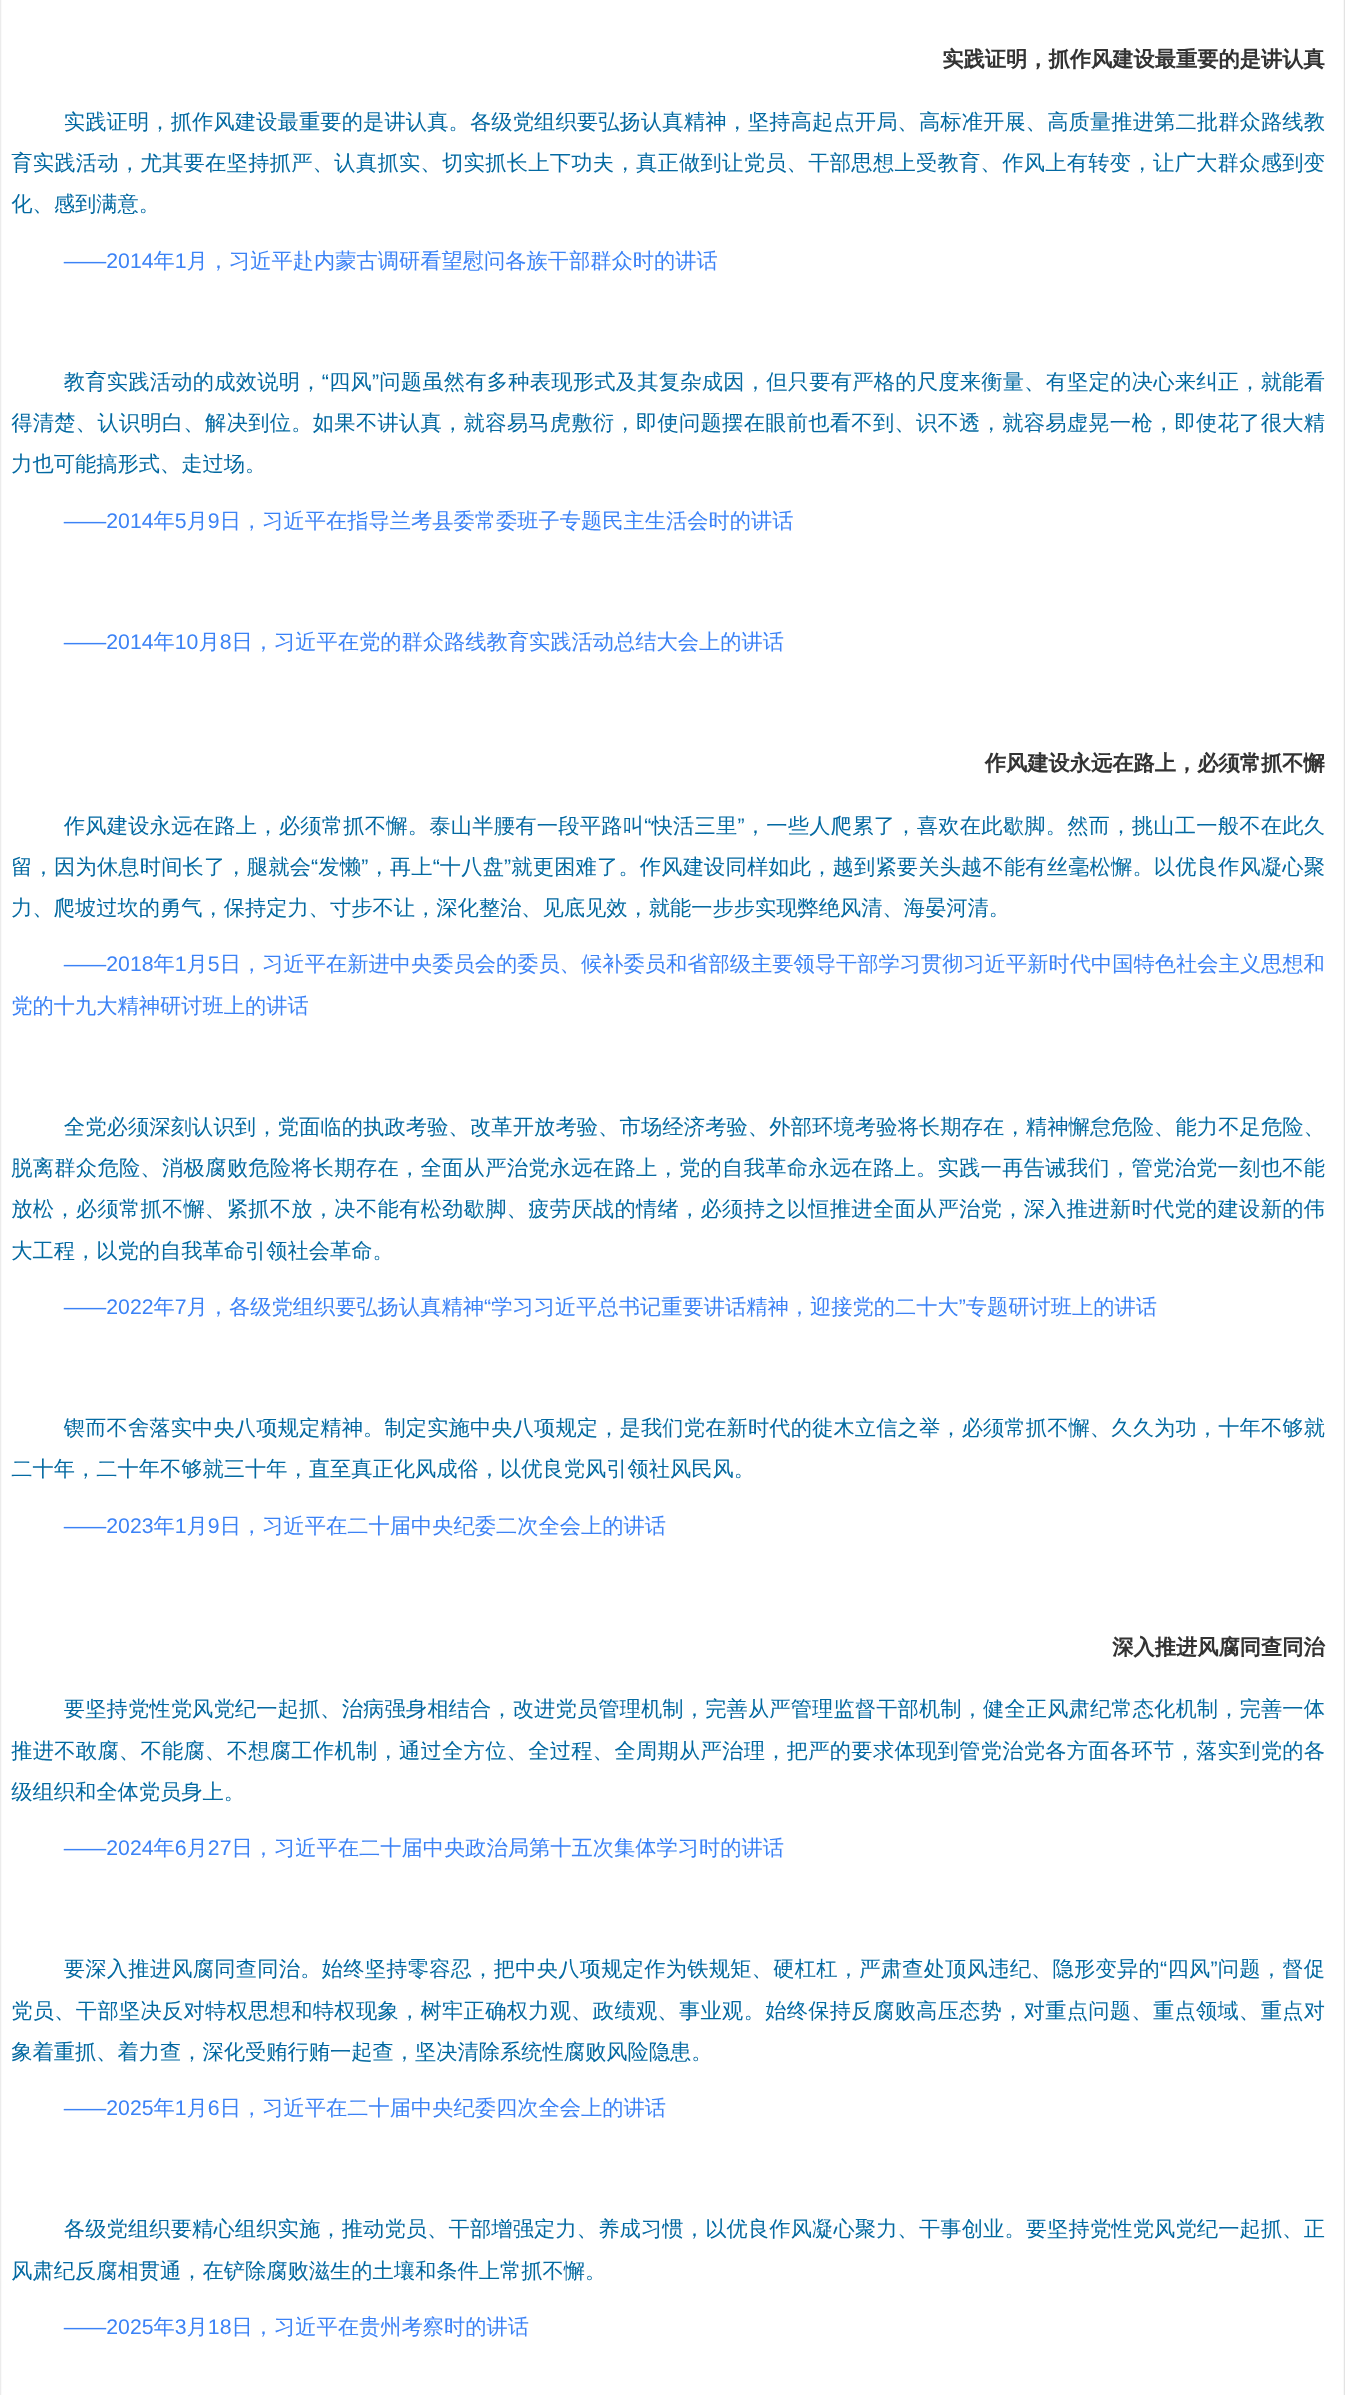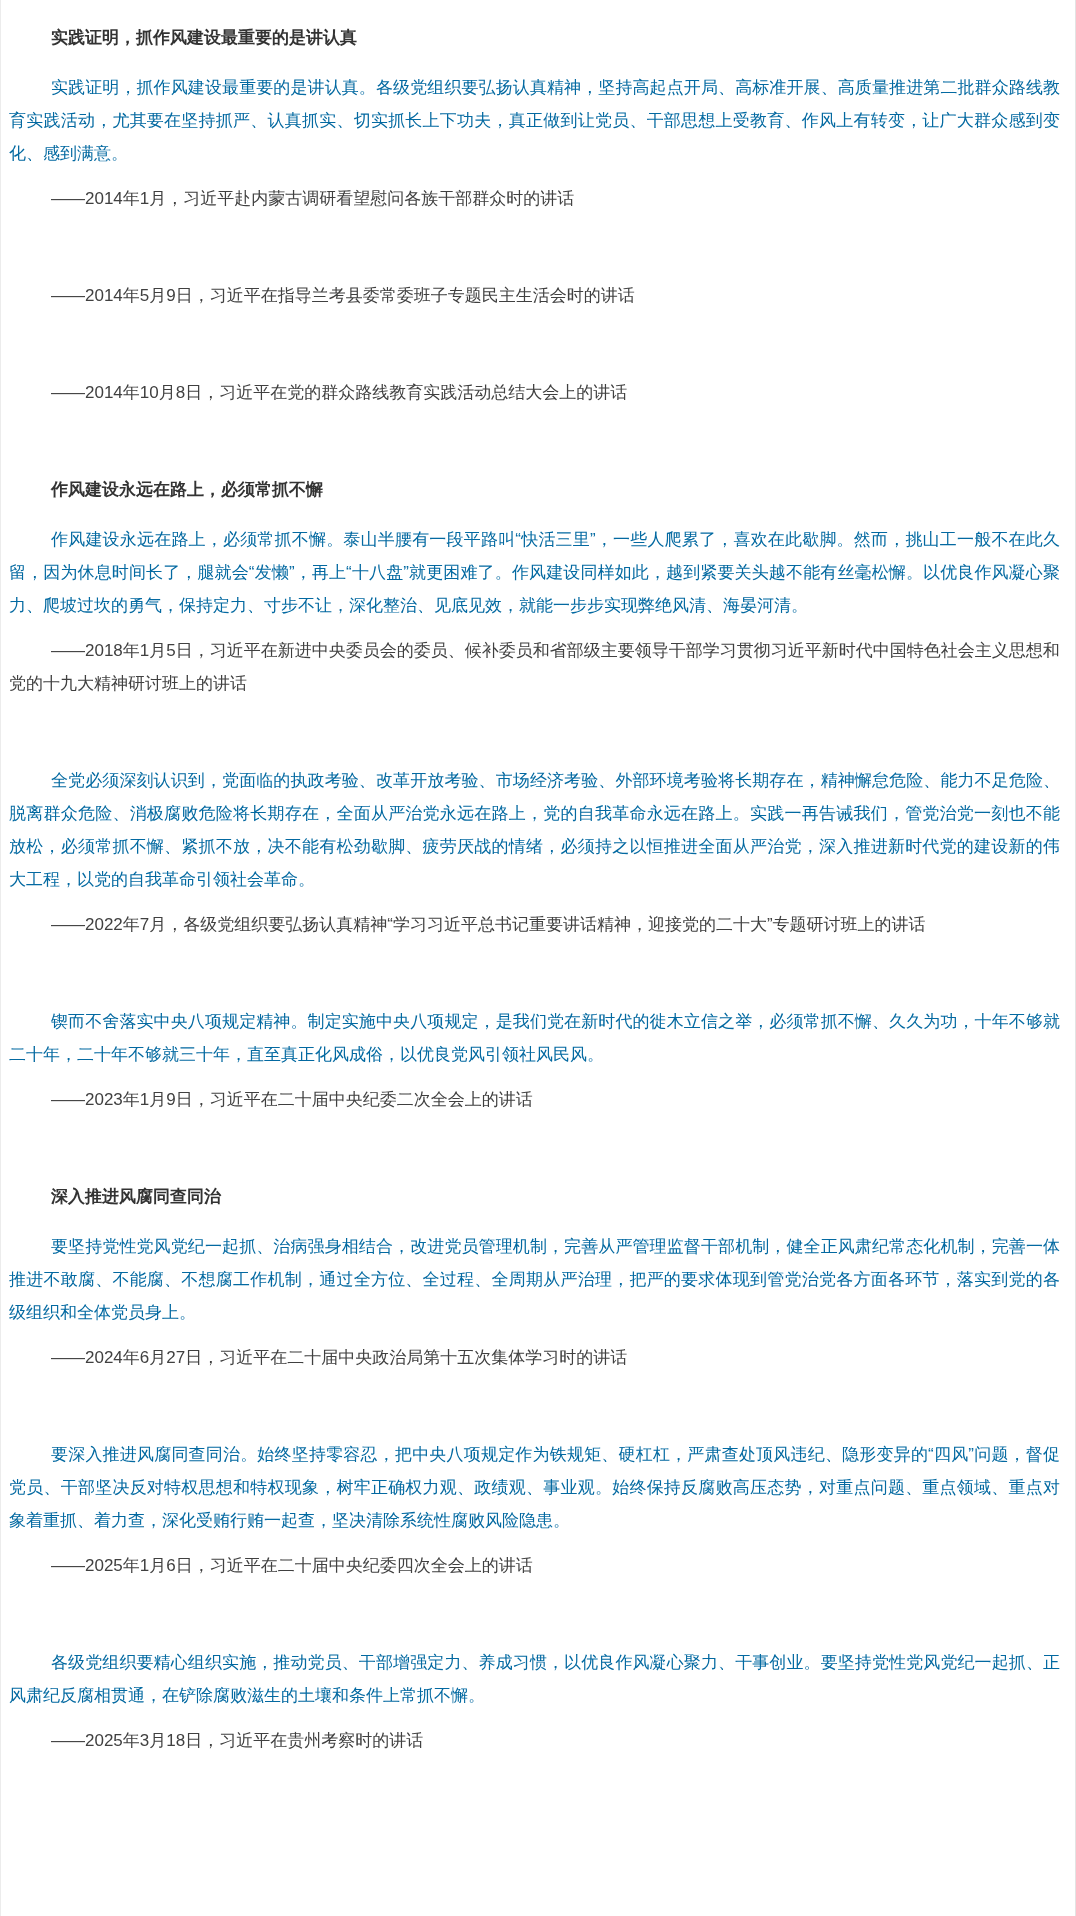--- a/index.html
+++ b/index.html
@@ -20,51 +20,53 @@
     border-left: 1px solid #ececec;
     border-right: 1px solid #e3e3e3;
     background: #ffffff;
     overflow: hidden;
   }
   .heading {
     font-size: 17px;
     line-height: 33px;
     font-weight: 700;
     color: #333333;
-    margin: 0 0 17px 0;
+    margin: 10px 0 17px 0;
     text-indent: 42px;
+    text-align: right;
   }
   .quote {
     font-size: 17px;
     line-height: 33px;
     margin: 0;
     text-indent: 42px;
     text-align: justify;
     color: #0369a1;
   }
   .cite {
     font-size: 17px;
     line-height: 33px;
     margin: 12px 0 64px 0;
     text-indent: 42px;
-    color: #404040;
+    color: #3b82f6;
   }
   section { margin: 0; padding: 0; }
 </style>
 </head>
 <body>
 
 <div class="page">
 
   <section>
     <h3 class="heading">实践证明，抓作风建设最重要的是讲认真</h3>
 
     <p class="quote">实践证明，抓作风建设最重要的是讲认真。各级党组织要弘扬认真精神，坚持高起点开局、高标准开展、高质量推进第二批群众路线教育实践活动，尤其要在坚持抓严、认真抓实、切实抓长上下功夫，真正做到让党员、干部思想上受教育、作风上有转变，让广大群众感到变化、感到满意。</p>
     <p class="cite">——2014年1月，习近平赴内蒙古调研看望慰问各族干部群众时的讲话</p>
 
+    <p class="quote">教育实践活动的成效说明，“四风”问题虽然有多种表现形式及其复杂成因，但只要有严格的尺度来衡量、有坚定的决心来纠正，就能看得清楚、认识明白、解决到位。如果不讲认真，就容易马虎敷衍，即使问题摆在眼前也看不到、识不透，就容易虚晃一枪，即使花了很大精力也可能搞形式、走过场。</p>
     <p class="cite">——2014年5月9日，习近平在指导兰考县委常委班子专题民主生活会时的讲话</p>
 
     <p class="cite">——2014年10月8日，习近平在党的群众路线教育实践活动总结大会上的讲话</p>
   </section>
 
   <section>
     <h3 class="heading">作风建设永远在路上，必须常抓不懈</h3>
 
     <p class="quote">作风建设永远在路上，必须常抓不懈。泰山半腰有一段平路叫“快活三里”，一些人爬累了，喜欢在此歇脚。然而，挑山工一般不在此久留，因为休息时间长了，腿就会“发懒”，再上“十八盘”就更困难了。作风建设同样如此，越到紧要关头越不能有丝毫松懈。以优良作风凝心聚力、爬坡过坎的勇气，保持定力、寸步不让，深化整治、见底见效，就能一步步实现弊绝风清、海晏河清。</p>
     <p class="cite">——2018年1月5日，习近平在新进中央委员会的委员、候补委员和省部级主要领导干部学习贯彻习近平新时代中国特色社会主义思想和党的十九大精神研讨班上的讲话</p>

